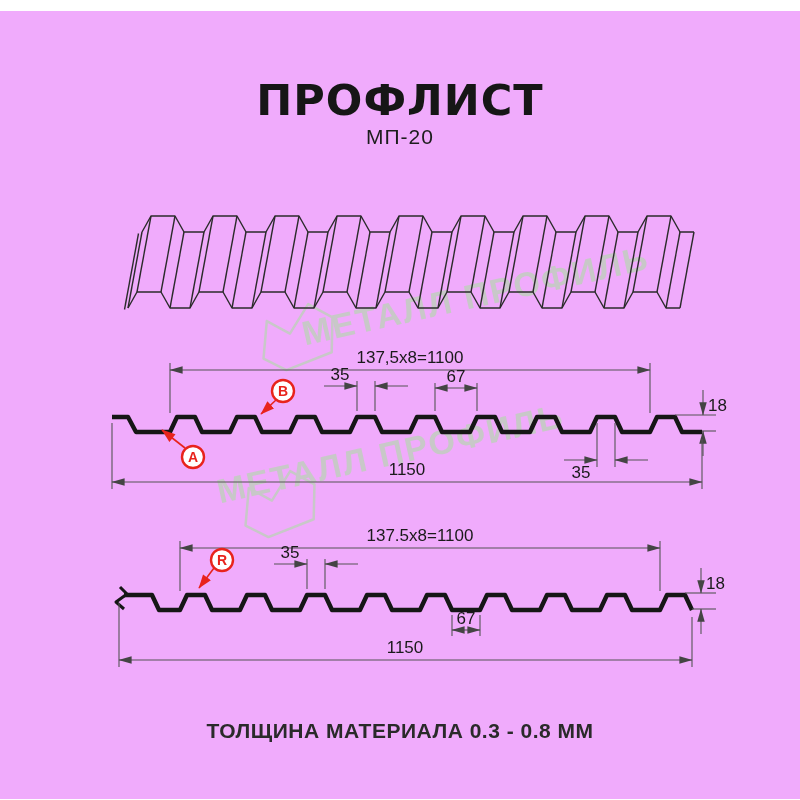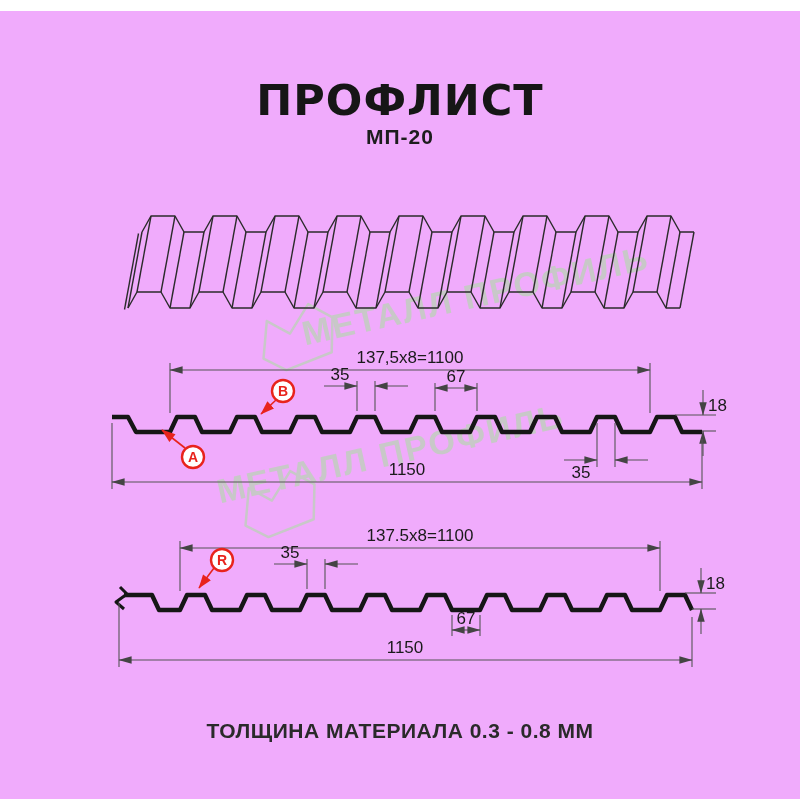--- a/index.html
+++ b/index.html
@@ -2,21 +2,21 @@
 <html><head>
 <meta charset="utf-8">
 <style>
   html,body{margin:0;padding:0;background:#fff;}
   .canvas{position:relative;width:800px;height:788px;background:#f0abfc;overflow:hidden;
           font-family:"Liberation Sans",sans-serif;margin-top:11px;}
   .title{position:absolute;left:0;top:64px;width:800px;text-align:center;
          font-family:"DejaVu Sans","Liberation Sans",sans-serif;
          font-size:43px;font-weight:800;letter-spacing:1px;color:#161616;}
   .subtitle{position:absolute;left:0;top:114px;width:800px;text-align:center;
-            font-size:21px;font-weight:700;letter-spacing:1px;color:#1d1d1d;}
+            font-size:21px;font-weight:400;letter-spacing:1px;color:#1d1d1d;}
   .footer{position:absolute;left:0;top:708px;width:800px;text-align:center;
           font-size:21px;font-weight:600;letter-spacing:.5px;color:#2a2a2a;}
   svg{position:absolute;left:0;top:0;}
   .dim{font-family:"Liberation Sans",sans-serif;font-size:17px;fill:#1a1a1a;}
   .mid{text-anchor:middle;}
   .wm{font-family:"Liberation Sans",sans-serif;font-weight:bold;font-size:34px;
       letter-spacing:2px;fill:#c8c8c8;text-anchor:middle;}
   .redletter{font-family:"Liberation Sans",sans-serif;font-size:14px;font-weight:bold;
              fill:#e8231c;text-anchor:middle;}
   .thick{fill:none;stroke:#161616;stroke-width:4.4;stroke-linejoin:round;}

